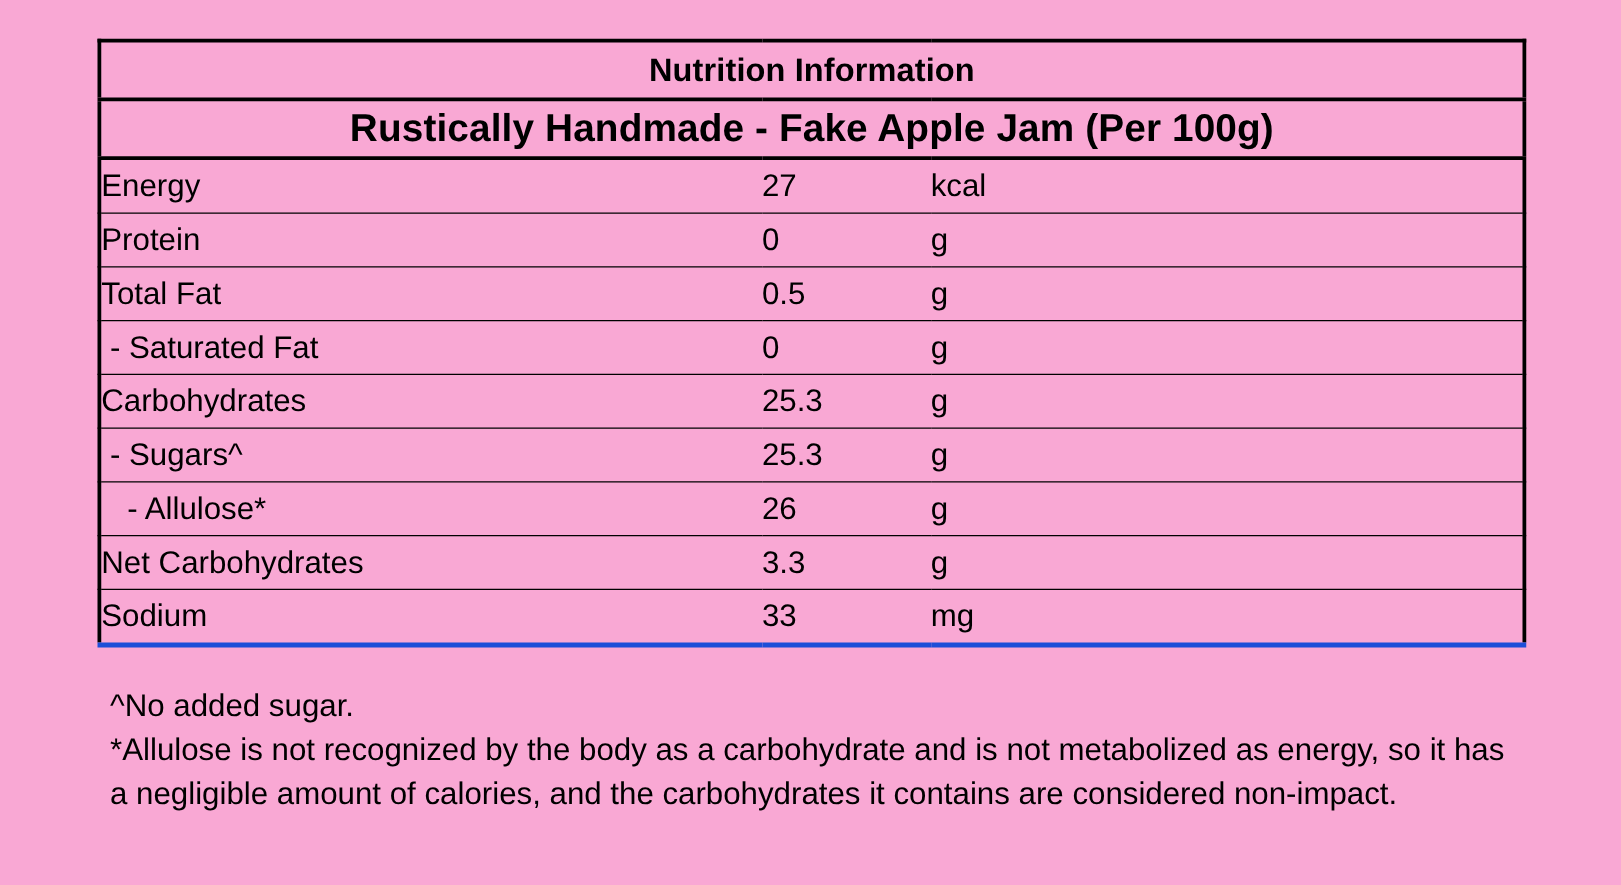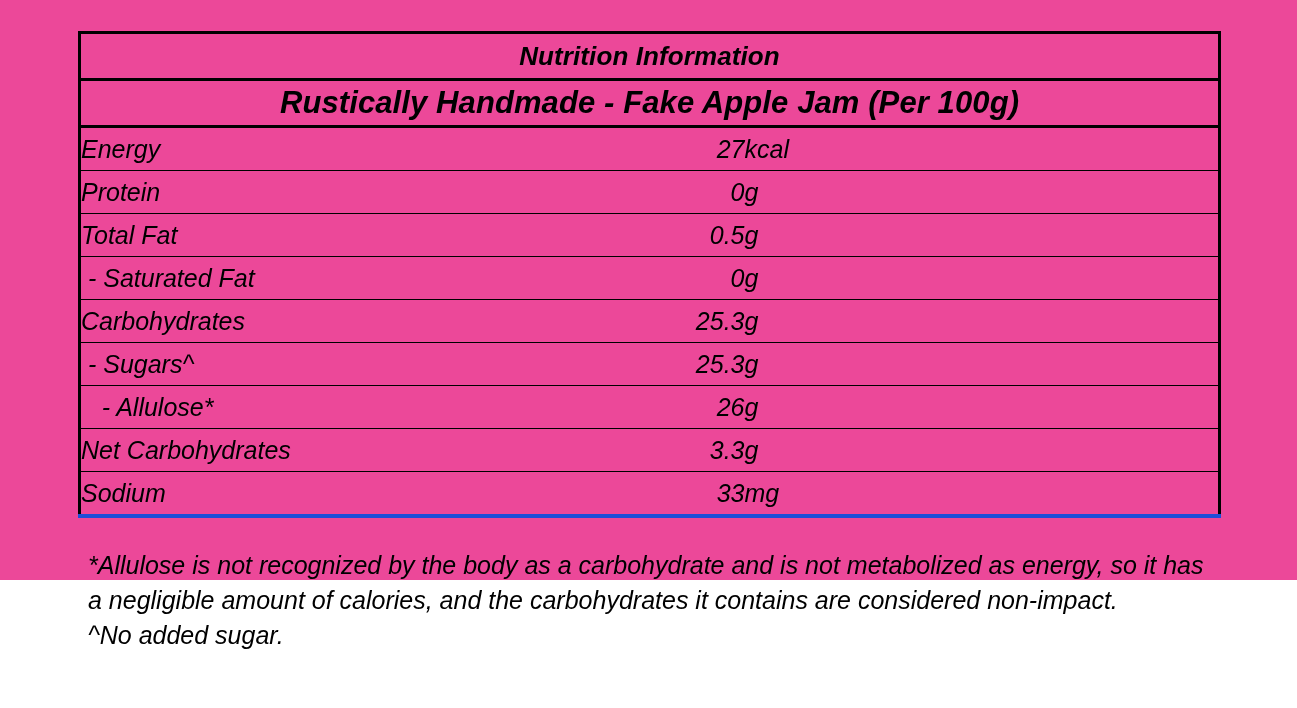--- a/index.html
+++ b/index.html
@@ -10,23 +10,22 @@
   body {
     width: 1297px;
     height: 708px;
     font-family: "Liberation Sans", sans-serif;
     color: #000000;
     overflow: hidden;
   }
   .page {
     position: relative;
     width: 1297px;
-    height: 580px;
-    background: #ec4899;
-    font-style: italic;
+    height: 708px;
+    background: #f9a8d4;
   }
   .panel {
     position: absolute;
     left: 78px;
     top: 31px;
     width: 1140px;
   }
   table.nutrition {
     width: 100%;
     border-collapse: collapse;
@@ -60,21 +59,21 @@
     border-bottom: 1.5px solid #000000;
   }
   .data-row:last-child td {
     border-bottom: 4px solid #1d4ed8;
   }
   .cell-label {
     padding-left: 14px;
     white-space: pre;
   }
   .cell-value {
-    text-align: right;
+    text-align: left;
     padding-right: 12px;
     white-space: pre;
   }
   .cell-unit {
     padding-left: 10px;
     white-space: pre;
   }
   .footnotes {
     position: absolute;
     left: 88px;
@@ -150,17 +149,17 @@
         <tr class="data-row">
           <td class="cell-label">Sodium</td>
           <td class="cell-value">33</td>
           <td class="cell-unit">mg</td>
         </tr>
       </tbody>
     </table>
   </div>
 
   <div class="footnotes">
+    <p class="footnote">^No added sugar.</p>
     <p class="footnote">*Allulose is not recognized by the body as a carbohydrate and is not metabolized as energy, so it has a negligible amount of calories, and the carbohydrates it contains are considered non-impact.</p>
-    <p class="footnote">^No added sugar.</p>
   </div>
 
 </div>
 
 </body></html>

